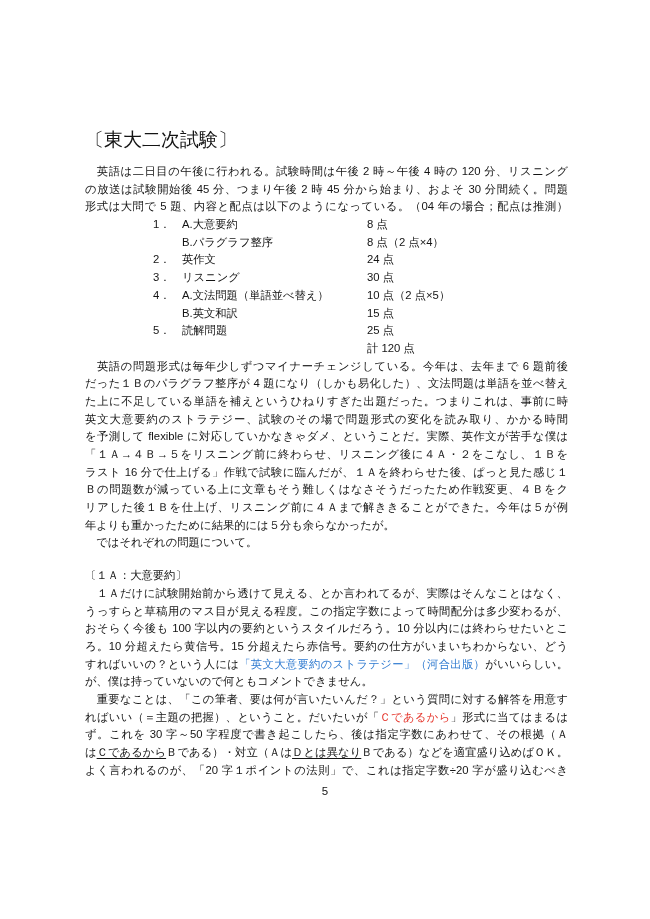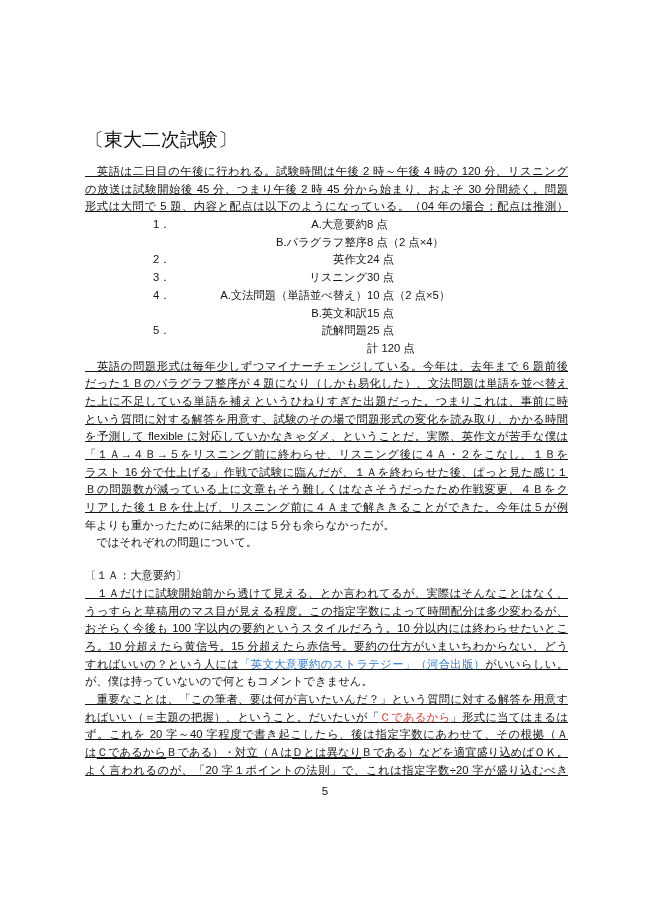--- a/index.html
+++ b/index.html
@@ -25,34 +25,33 @@
   }
   .text-line {
     font-size:11.3px;
     line-height:17.7px;
     height:17.7px;
     overflow:visible;
   }
   .text-line.just {
     text-align:justify;
     text-align-last:justify;
-    text-decoration:underline;
   }
   .seg-link { color:var(--link-color,#2e7ad0); cursor:pointer; }
   .seg-red { color:var(--red-color,#e5352b); }
   .seg-underline { text-decoration:underline; text-underline-offset:2px; }
   .score-row {
     display:flex;
     margin-left:68px;
     font-size:11.3px;
     line-height:17.7px;
     height:17.7px;
   }
   .score-num { flex:0 0 29px; }
-  .score-label { flex:0 0 185px;text-align:right; }
+  .score-label { flex:0 0 185px; }
   .score-points { flex:1 1 auto; white-space:nowrap; }
   .spacer { width:100%; }
   .page-number {
     position:absolute;
     left:0; right:0; top:783px;
     text-align:center;
     font-size:11.5px;
     line-height:16px;
   }
 </style>
@@ -102,37 +101,37 @@
           <span class="score-points">25 点</span>
         </div>
         <div class="score-row">
           <span class="score-num"></span>
           <span class="score-label"></span>
           <span class="score-points">計 120 点</span>
         </div>
         <div class="text-line just"><span>　英語の問題形式は毎年少しずつマイナーチェンジしている。今年は、去年まで 6 題前後</span></div>
         <div class="text-line just"><span>だった１Ｂのパラグラフ整序が 4 題になり（しかも易化した）、文法問題は単語を並べ替え</span></div>
         <div class="text-line just"><span>た上に不足している単語を補えというひねりすぎた出題だった。つまりこれは、事前に時</span></div>
-        <div class="text-line just"><span>という質問に対する解答を用意す、試験のその場で問題形式の変化を読み取り、かかる時間</span></div>
+        <div class="text-line just"><span>英文大意要約のストラテジー、試験のその場で問題形式の変化を読み取り、かかる時間</span></div>
         <div class="text-line just"><span>を予測して flexible に対応していかなきゃダメ、ということだ。実際、英作文が苦手な僕は</span></div>
         <div class="text-line just"><span>「１Ａ→４Ｂ→５をリスニング前に終わらせ、リスニング後に４Ａ・２をこなし、１Ｂを</span></div>
         <div class="text-line just"><span>ラスト 16 分で仕上げる」作戦で試験に臨んだが、１Ａを終わらせた後、ぱっと見た感じ１</span></div>
         <div class="text-line just"><span>Ｂの問題数が減っている上に文章もそう難しくはなさそうだったため作戦変更、４Ｂをク</span></div>
         <div class="text-line just"><span>リアした後１Ｂを仕上げ、リスニング前に４Ａまで解ききることができた。今年は５が例</span></div>
         <div class="text-line"><span>年よりも重かったために結果的には５分も余らなかったが。</span></div>
         <div class="text-line"><span>　ではそれぞれの問題について。</span></div>
         <div class="spacer" style="height: 15px;"></div>
         <div class="text-line">〔１Ａ：大意要約〕</div>
         <div class="text-line just"><span>　１Ａだけに試験開始前から透けて見える、とか言われてるが、実際はそんなことはなく、</span></div>
         <div class="text-line just"><span>うっすらと草稿用のマス目が見える程度。この指定字数によって時間配分は多少変わるが、</span></div>
         <div class="text-line just"><span>おそらく今後も 100 字以内の要約というスタイルだろう。10 分以内には終わらせたいとこ</span></div>
         <div class="text-line just"><span>ろ。10 分超えたら黄信号。15 分超えたら赤信号。要約の仕方がいまいちわからない、どう</span></div>
         <div class="text-line just"><span>すればいいの？という人には</span><span class="seg-link">「英文大意要約のストラテジー」（河合出版）</span><span>がいいらしい。</span></div>
         <div class="text-line"><span>が、僕は持っていないので何ともコメントできません。</span></div>
         <div class="text-line just"><span>　重要なことは、「この筆者、要は何が言いたいんだ？」という質問に対する解答を用意す</span></div>
         <div class="text-line just"><span>ればいい（＝主題の把握）、ということ。だいたいが「</span><span class="seg-red">Ｃであるから</span><span>」形式に当てはまるは</span></div>
-        <div class="text-line just"><span>ず。これを 20 字～40 字程度で書き起こしたら、後は指定字数にあわせて、その根拠（Ａ</span></div>
+        <div class="text-line just"><span>ず。これを 30 字～50 字程度で書き起こしたら、後は指定字数にあわせて、その根拠（Ａ</span></div>
         <div class="text-line just"><span>は</span><span class="seg-underline">Ｃであるから</span><span>Ｂである）・対立（Ａは</span><span class="seg-underline">Ｄとは異なり</span><span>Ｂである）などを適宜盛り込めばＯＫ。</span></div>
         <div class="text-line just"><span>よく言われるのが、「20 字１ポイントの法則」で、これは指定字数÷20 字が盛り込むべき</span></div>
       </div>
   </div>
   <div class="page-number">5</div>
 </div>
 
 </body></html>

